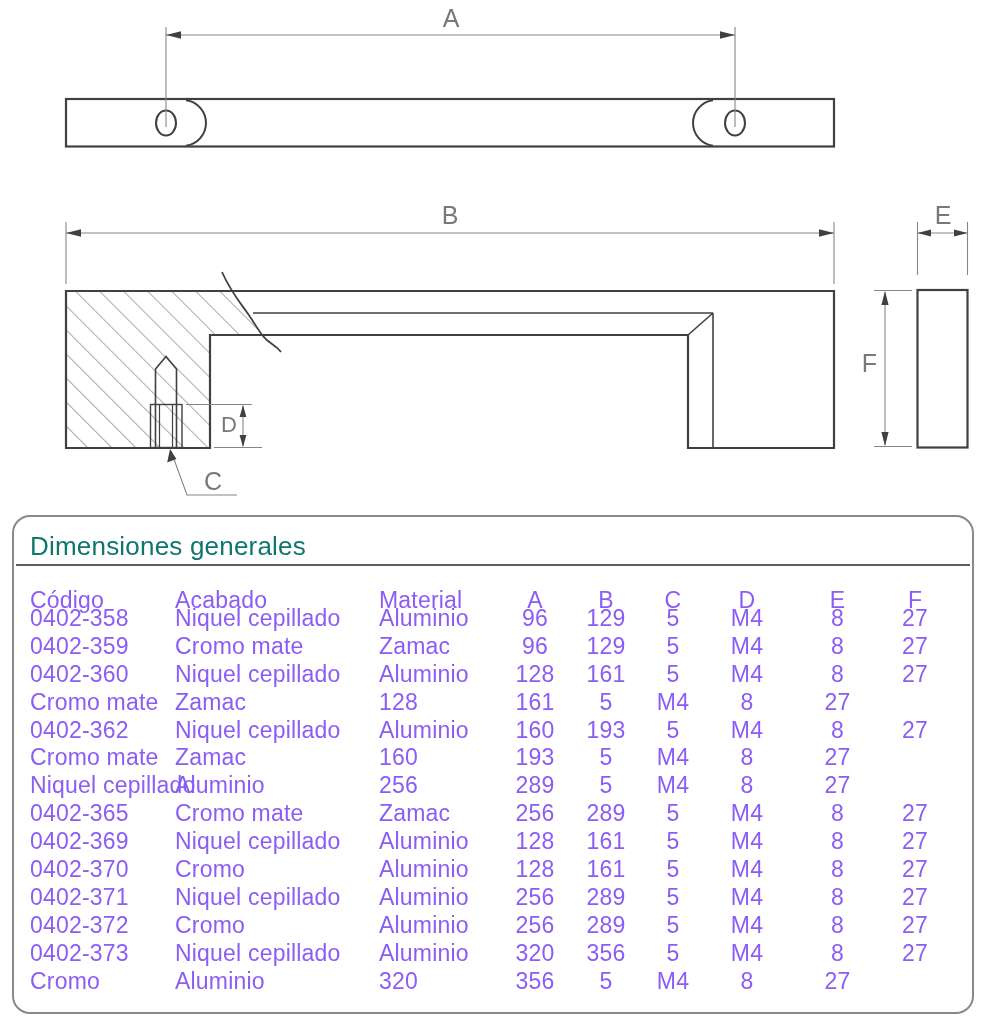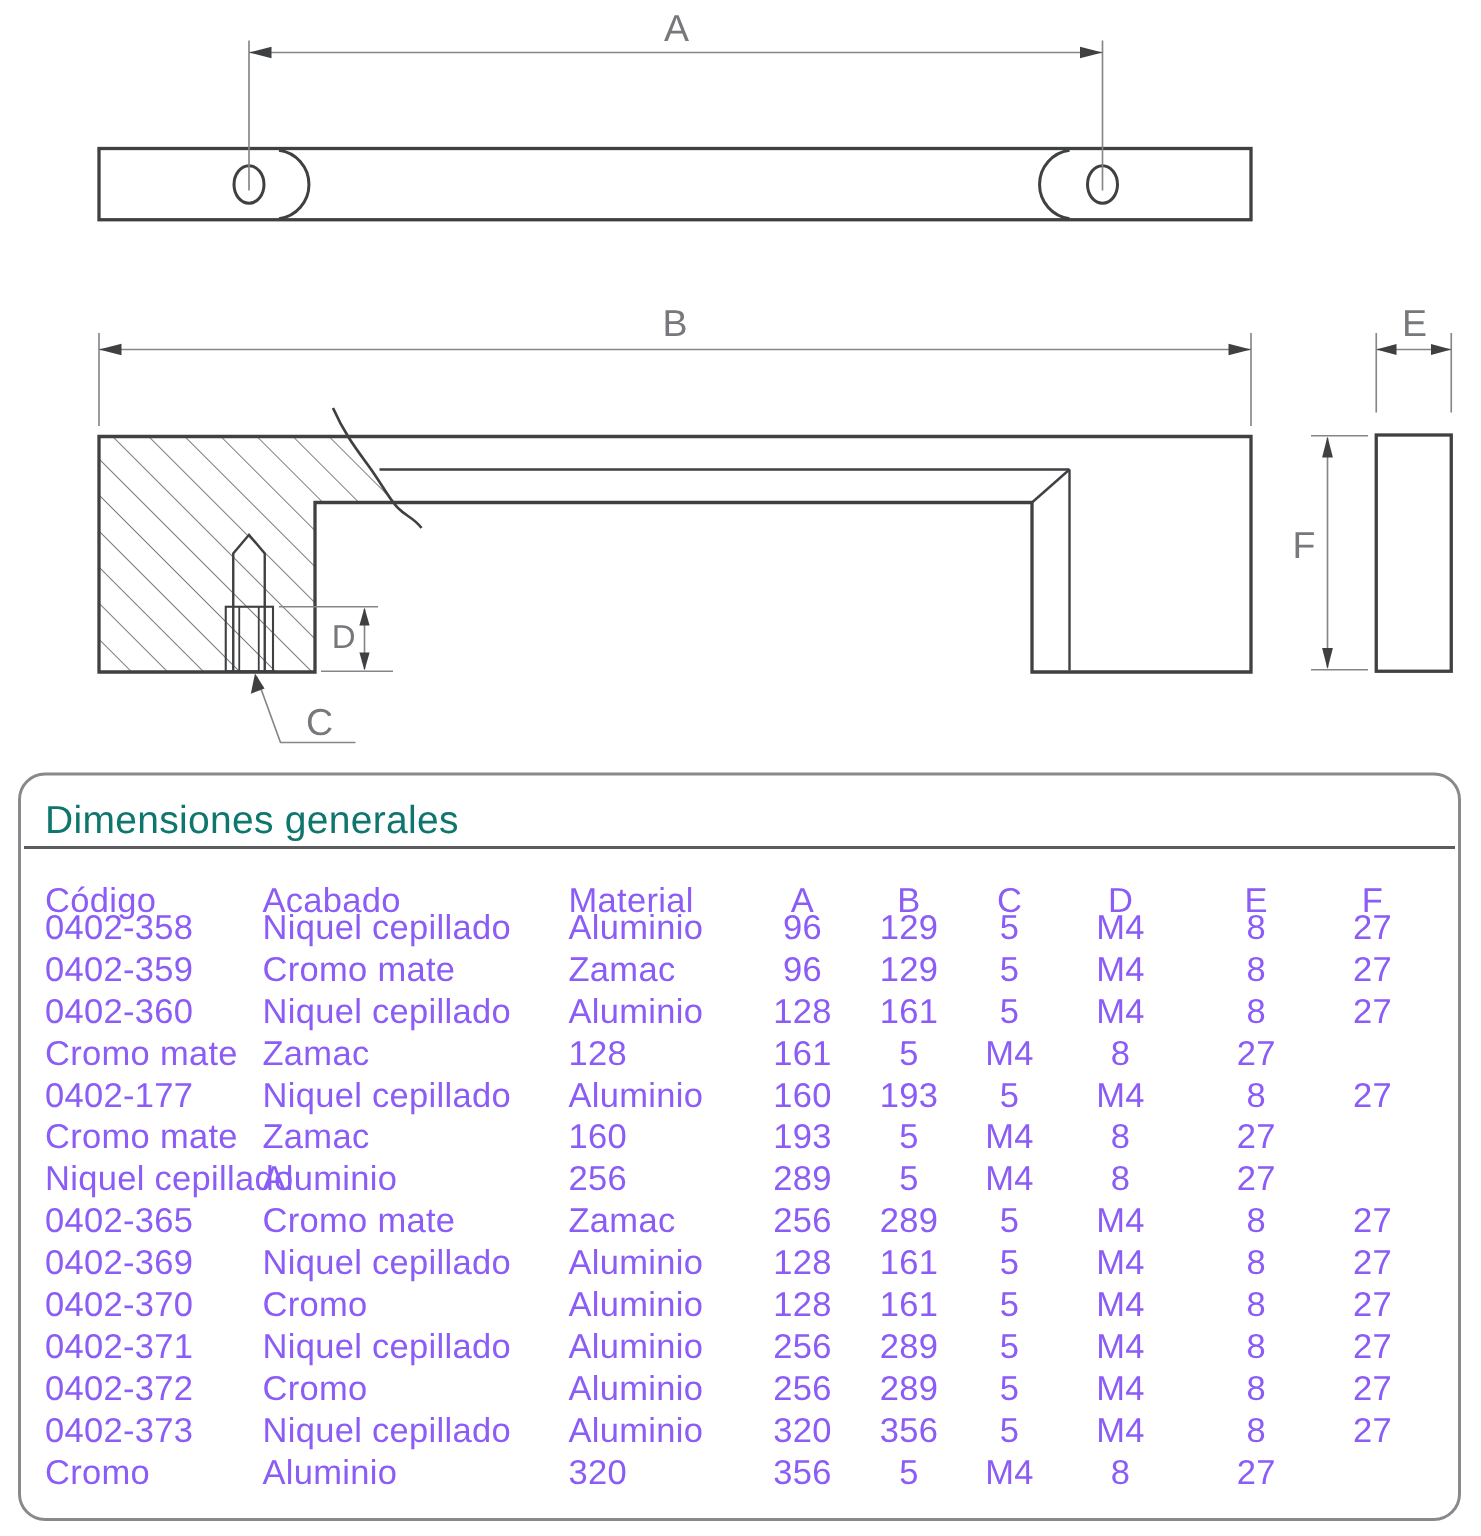--- a/index.html
+++ b/index.html
@@ -188,21 +188,21 @@
         <div class="tcell">Cromo mate</div>
         <div class="tcell">Zamac</div>
         <div class="tcell">128</div>
         <div class="tcell">161</div>
         <div class="tcell">5</div>
         <div class="tcell">M4</div>
         <div class="tcell">8</div>
         <div class="tcell">27</div>
       </div>
       <div class="trow">
-        <div class="tcell">0402-177</div>
+        <div class="tcell">0402-362</div>
         <div class="tcell">Niquel cepillado</div>
         <div class="tcell">Aluminio</div>
         <div class="tcell">160</div>
         <div class="tcell">193</div>
         <div class="tcell">5</div>
         <div class="tcell">M4</div>
         <div class="tcell">8</div>
         <div class="tcell">27</div>
       </div>
       <div class="trow">

